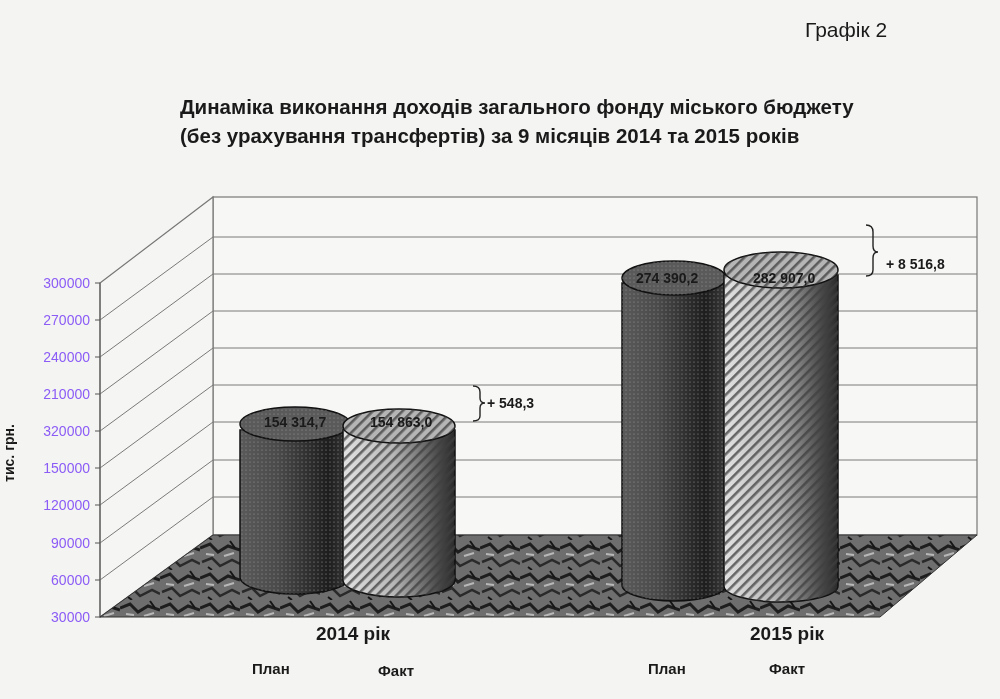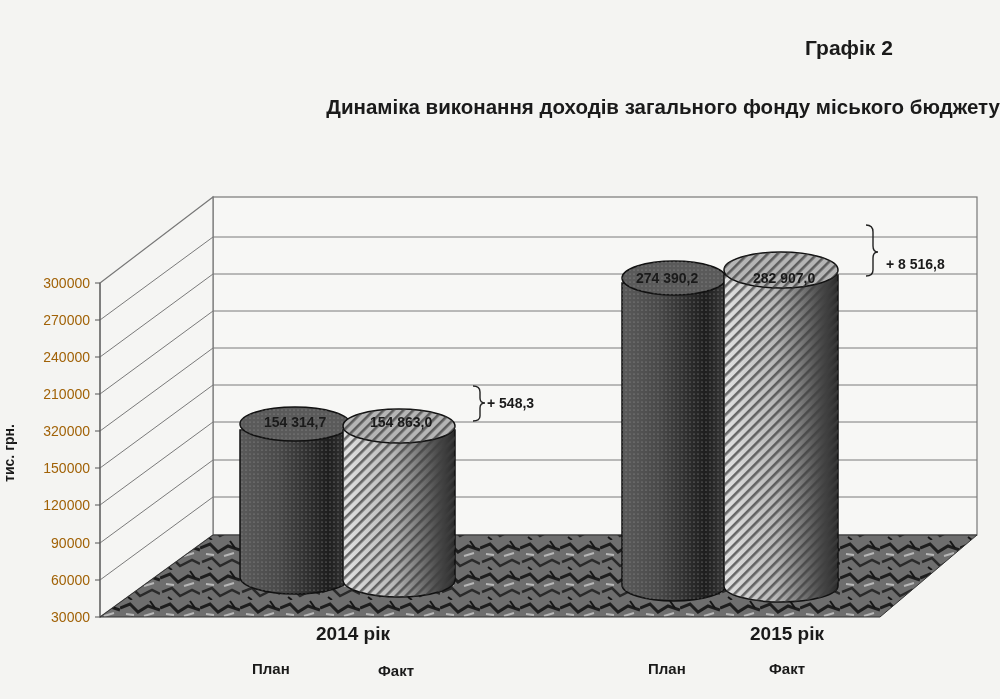--- a/index.html
+++ b/index.html
@@ -1,33 +1,34 @@
 <!DOCTYPE html>
 <html><head>
 <meta charset="utf-8">
 <style>
   html,body{margin:0;padding:0;}
   body{width:1000px;height:699px;background:#f4f4f2;position:relative;overflow:hidden;font-family:"Liberation Sans",sans-serif;color:#1a1a1a;}
   .abs{position:absolute;}
-  #graph-no{left:805px;top:18px;font-size:21px;font-weight:bold;margin-top:18px;}
-  #title{left:180px;top:92px;width:820px;text-align:right;font-size:20.5px;font-weight:bold;line-height:29px;}
+  #graph-no{left:805px;top:18px;font-size:21px;font-weight:normal;}
+  #title{left:180px;top:92px;width:820px;text-align:left;font-size:20.5px;font-weight:bold;line-height:29px;}
   #ylabel{left:-20px;top:445px;transform:rotate(-90deg);font-size:14px;font-weight:bold;white-space:nowrap;}
-  .ytick{position:absolute;left:10px;width:80px;text-align:right;font-size:14px;color:#a16207;}
+  .ytick{position:absolute;left:10px;width:80px;text-align:right;font-size:14px;color:#8b5cf6;}
   svg{position:absolute;left:0;top:0;}
   .val{font-size:14px;font-weight:bold;margin-top:48px;}
   .diff{font-size:14px;font-weight:bold;text-align:center;}
   .cat{font-size:19px;font-weight:bold;margin-left:11px;}
   .sub{font-size:15px;font-weight:bold;}
 </style>
 </head>
 <body>
 
 <div class="abs" id="graph-no">Графік 2</div>
 <div class="abs" id="title">
   <div>Динаміка виконання доходів загального фонду міського бюджету</div>
+  <div>(без урахування трансфертів) за 9 місяців 2014 та 2015 років</div>
 </div>
 
 <svg width="1000" height="699">
   <defs>
     <pattern id="floorTex" width="40" height="30" patternUnits="userSpaceOnUse">
       <rect width="40" height="30" fill="#6e6e6e"></rect>
       <path d="M0 8 L10 4 L18 12 L28 6 L40 10" stroke="#1e1e1e" stroke-width="3" fill="none"></path>
       <path d="M2 22 L12 18 L20 26 L32 20 L40 24" stroke="#2a2a2a" stroke-width="2.5" fill="none"></path>
       <path d="M6 14 L14 15 M24 16 L34 13" stroke="#b8b8b8" stroke-width="2" fill="none"></path>
       <path d="M30 1 L35 8 M8 27 L12 30" stroke="#151515" stroke-width="2" fill="none"></path>

